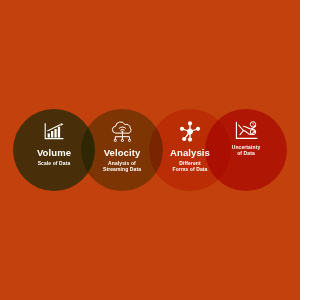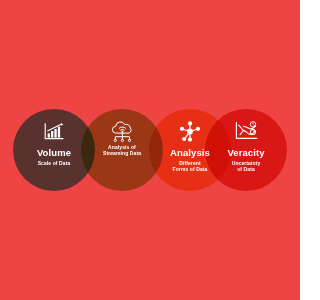--- a/index.html
+++ b/index.html
@@ -69,21 +69,21 @@
     font-weight: bold;
     line-height: 6.2px;
     margin-top: 2px;
     text-align: center;
     letter-spacing: 0.1px;
   }
 </style>
 </head>
 <body>
 
-<div id="infographic" style="background: #ef4444;">
+<div id="infographic" style="background: #c2410c;">
 
   <div class="venn">
     <div class="circle c0" style="background: rgb(95, 184, 176);"></div>
     <div class="circle c1" style="background: rgb(166, 205, 78);"></div>
     <div class="circle c2" style="background: rgb(246, 176, 78);"></div>
     <div class="circle c3" style="background: rgb(232, 84, 76);"></div>
   </div>
 
   <div class="content" style="left:13px;">
     <div class="icon-wrap">
@@ -119,20 +119,21 @@
           <path d="M12.4 15.7 V18.3"></path>
         </g>
         <circle cx="12.4" cy="10.8" r="1.0" fill="#ffffff"></circle>
         <g fill="none" stroke="#ffffff" stroke-width="1">
           <circle cx="5.3" cy="19.4" r="1.1"></circle>
           <circle cx="12.4" cy="19.4" r="1.1"></circle>
           <circle cx="19.5" cy="19.4" r="1.1"></circle>
         </g>
       </svg>
     </div>
+    <div class="title">Velocity</div>
     <div class="subtitle">
       <span>Analysis of</span><br>
       <span>Streaming Data</span>
     </div>
   </div>
 
   <div class="content" style="left:149px;">
     <div class="icon-wrap">
       <svg width="24" height="21" viewBox="0 0 24 21">
         <g stroke="#ffffff" stroke-width="1.3" fill="none">
@@ -173,20 +174,19 @@
         <g fill="none" stroke="#ffffff" stroke-width="1">
           <circle cx="19.0" cy="3.4" r="2.7"></circle>
           <circle cx="19.0" cy="11.0" r="2.7"></circle>
         </g>
         <g fill="#ffffff" font-family="Liberation Sans, sans-serif" font-size="3.6" text-anchor="middle">
           <text x="19.0" y="4.7">?</text>
           <text x="19.0" y="12.3">?</text>
         </g>
       </svg>
     </div>
-    <div class="title">Veracity</div>
     <div class="subtitle">
       <span>Uncertainty</span><br>
       <span>of Data</span>
     </div>
   </div>
 
 </div>
 
 </body></html>

